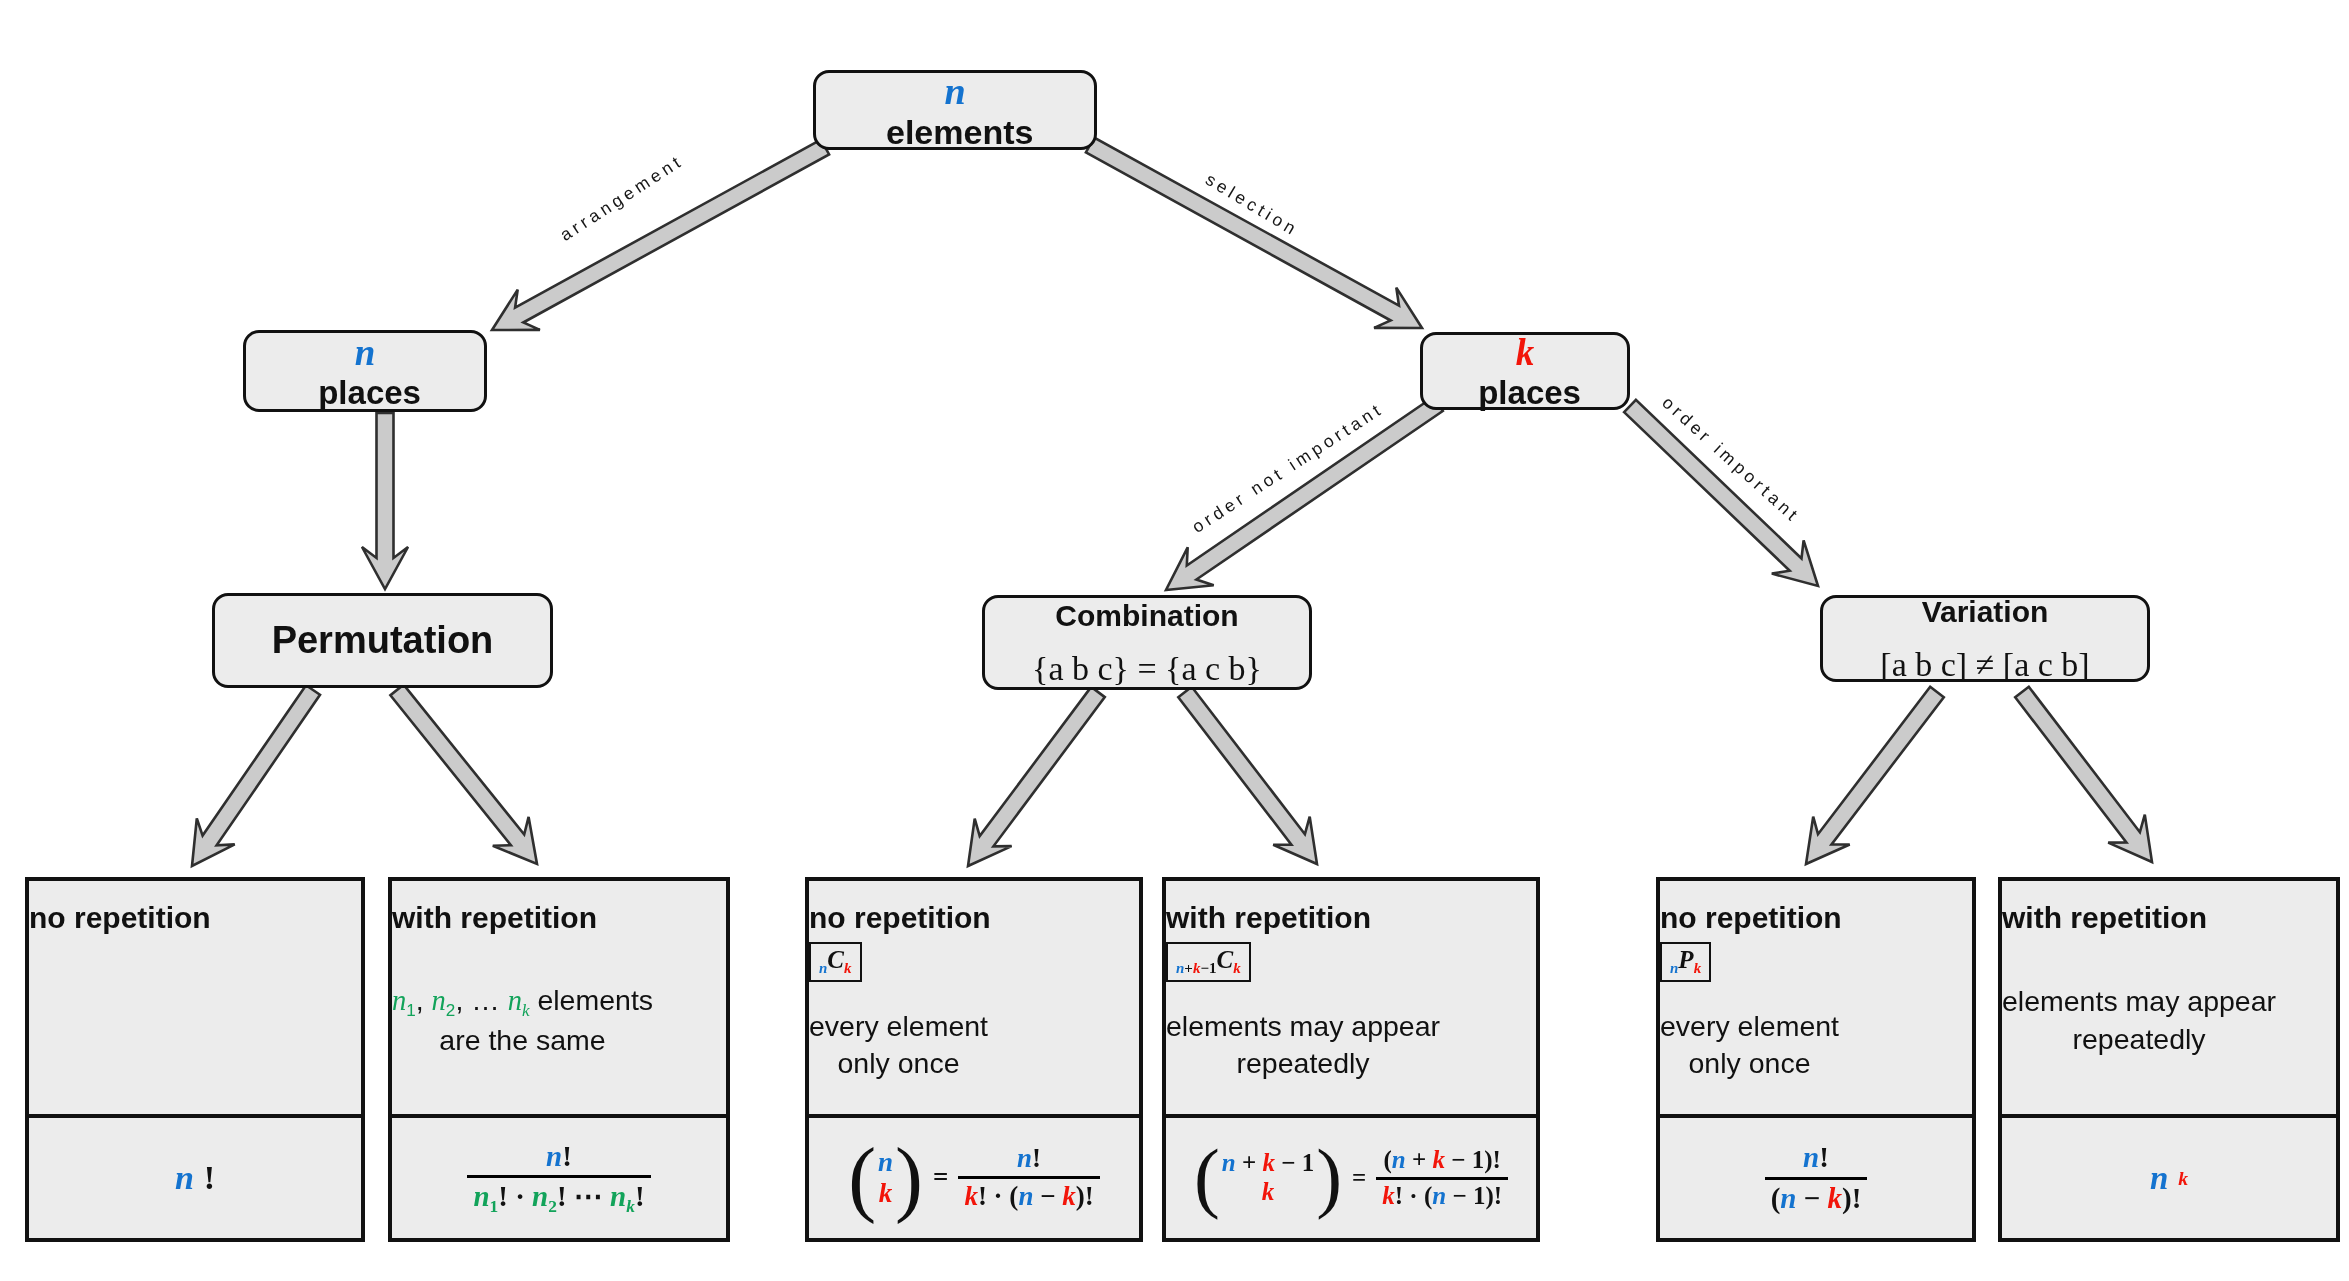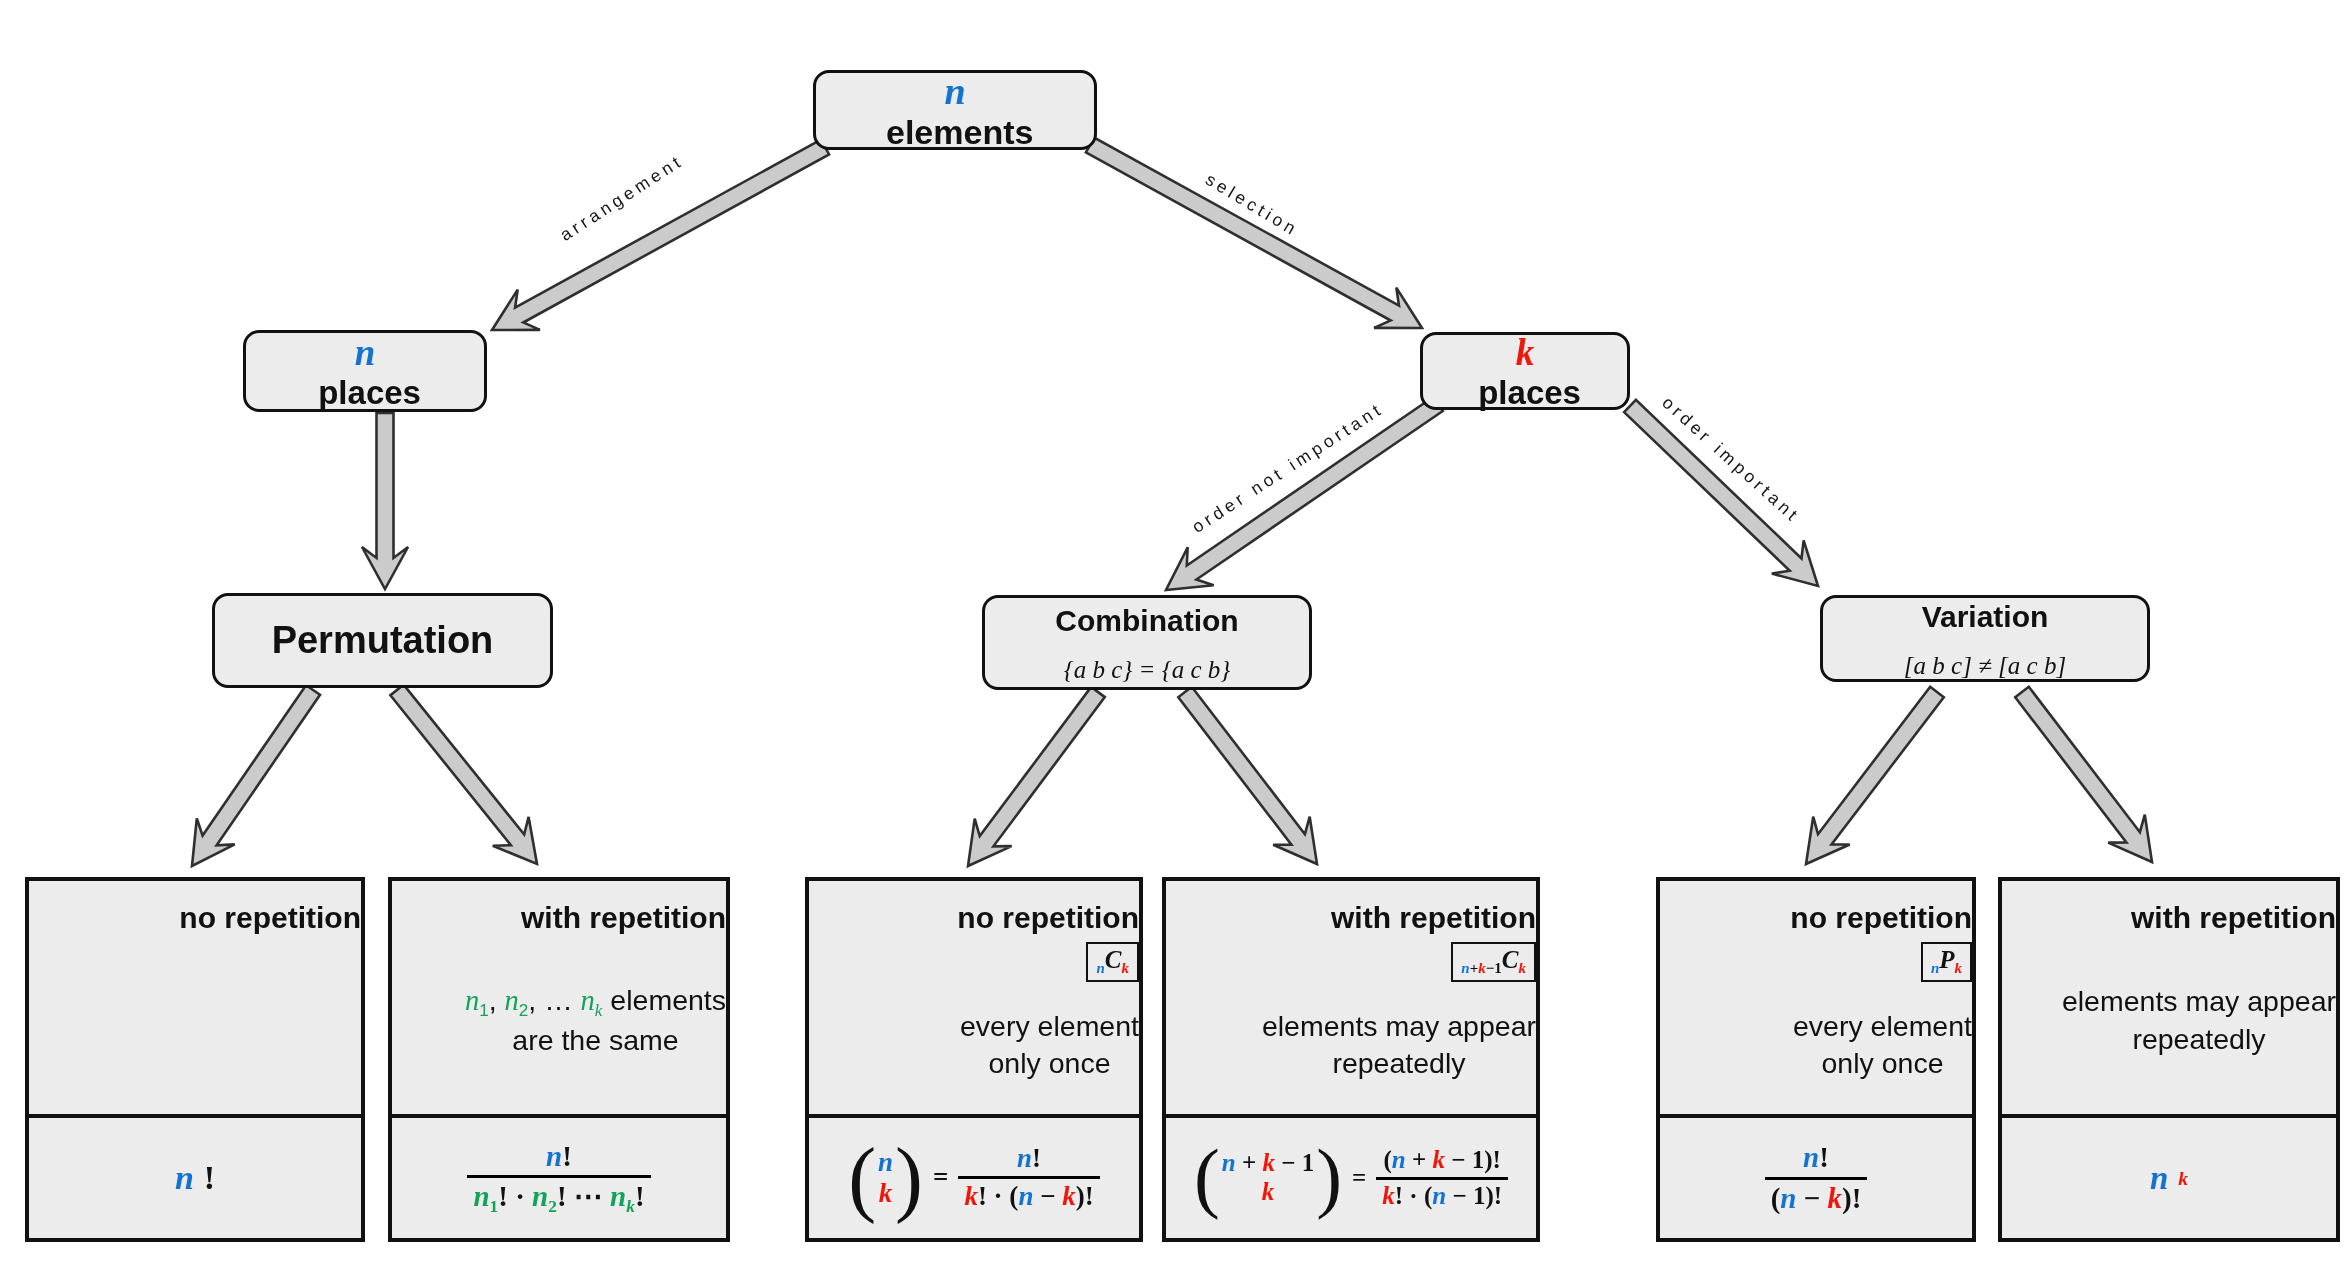--- a/index.html
+++ b/index.html
@@ -9,33 +9,33 @@
   #arrows polygon{fill:var(--arrow-fill,#ccc);stroke:var(--arrow-stroke,#2f2f2f);stroke-width:2.6;stroke-linejoin:miter;}
 
   
   .node{position:absolute;box-sizing:border-box;background:var(--box-fill,#ececec);
         border:3.5px solid var(--box-border,#111);border-radius:16px;
         display:flex;flex-direction:column;align-items:center;justify-content:center;
         font-weight:700;text-align:center;}
   .node .tk{white-space:pre;}
   .node .tk.it{font-family:"Liberation Serif",serif;font-style:italic;font-size:1.12em;}
   .node-title{font-weight:700;line-height:1.1;}
-  .node-sub{font-family:"Liberation Serif",serif;font-style:italic;font-weight:400;
-            font-size:25px;margin-top:20px;line-height:1;}
+  .node-sub{font-family:"Liberation Serif",serif;font-weight:400;
+            font-size:34px;margin-top:20px;line-height:1;}
 
   
   .edge-label{position:absolute;font-size:17.5px;letter-spacing:4px;color:#161616;
               white-space:nowrap;transform:translate(-50%,-50%) rotate(var(--r,0deg));}
 
   
   .leaf{position:absolute;top:877px;height:365px;box-sizing:border-box;
         background:var(--box-fill,#ececec);border:4px solid var(--box-border,#111);
         display:flex;flex-direction:column;}
   .leaf-top{height:237px;box-sizing:border-box;border-bottom:4px solid var(--box-border,#111);
-            display:flex;flex-direction:column;align-items:flex-end;}
+            display:flex;flex-direction:column;align-items:flex-start;}
   .leaf-bottom{flex:1;display:flex;align-items:center;justify-content:center;}
   .leaf-title{font-weight:700;font-size:30px;margin-top:20px;line-height:1.1;}
   .badge{border:2.5px solid #111;padding:1px 8px 3px;margin-top:8px;
          font-family:"Liberation Serif",serif;font-weight:700;font-size:25px;line-height:1.2;}
   .desc{flex:1;display:flex;flex-direction:column;justify-content:center;
         font-size:28.5px;line-height:1.32;text-align:center;padding-bottom:6px;}
   .desc .tk{white-space:pre;}
   .desc .tk.it{font-family:"Liberation Serif",serif;font-style:italic;}
 
   

